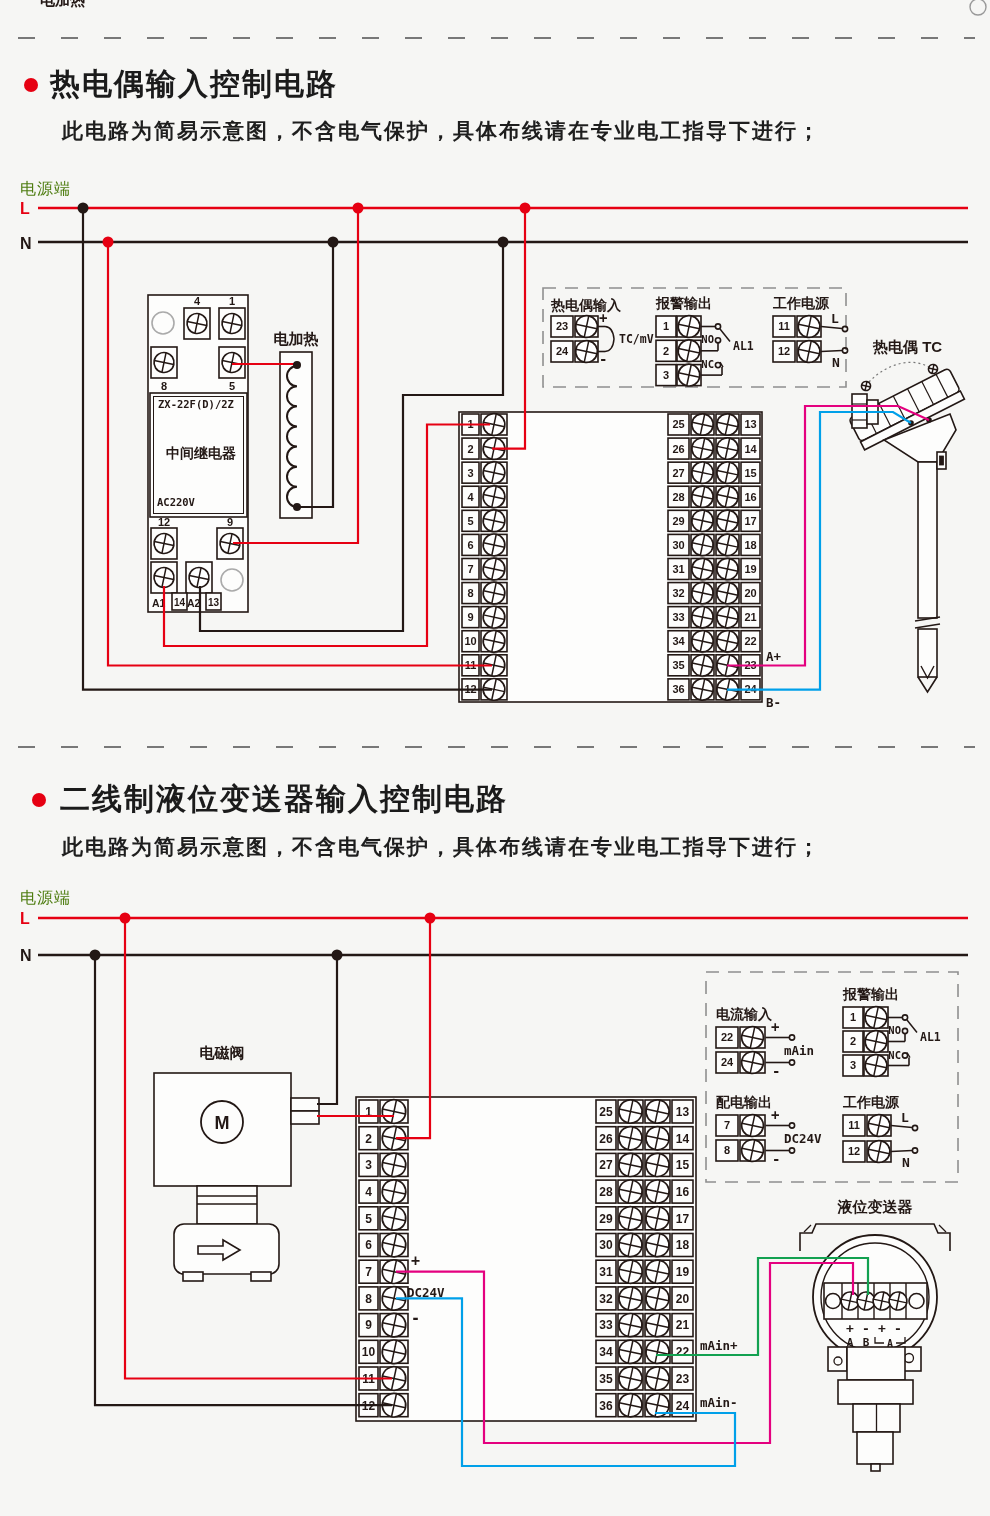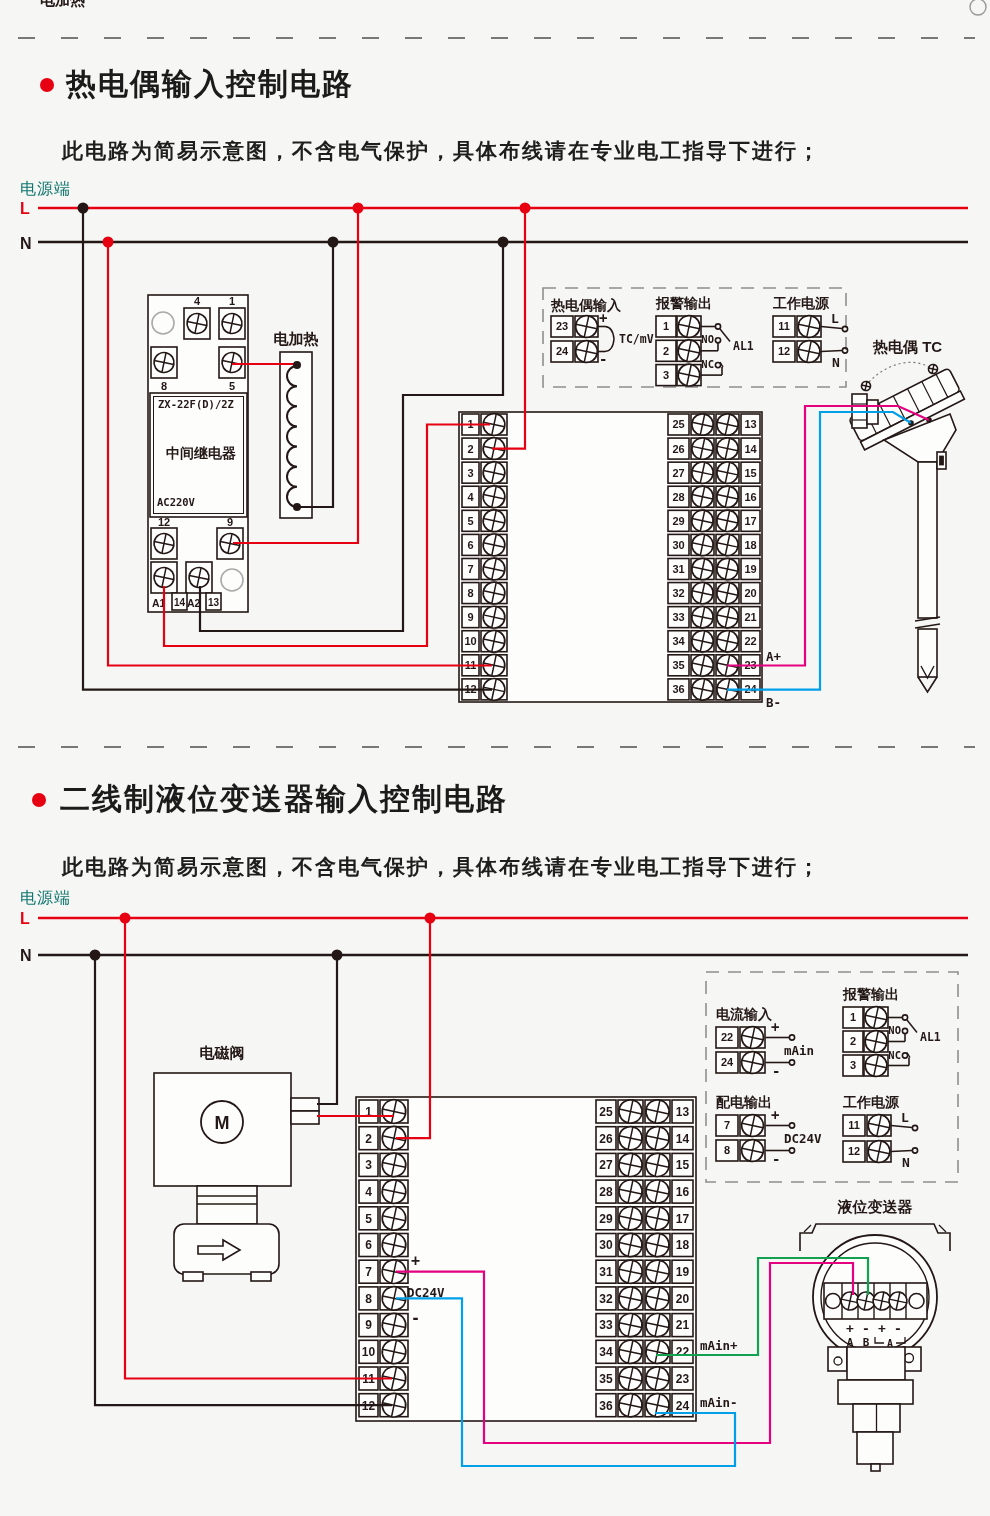--- a/index.html
+++ b/index.html
@@ -3,22 +3,22 @@
 <meta charset="utf-8">
 <style>
   html,body{margin:0;padding:0;background:#e9e9e7;}
   .page{position:relative;width:990px;height:1516px;background:#f6f6f4;overflow:hidden;
         font-family:"Liberation Sans","DejaVu Sans",sans-serif;color:#231815;}
   .page > .txt{position:absolute;white-space:nowrap;}
   .clip-label{left:40px;top:-9px;font-size:15px;font-weight:700;}
   .sec-head{display:flex;align-items:center;gap:14px;}
   .bullet{width:14px;height:14px;border-radius:50%;background:#e60012;flex:0 0 auto;}
   .sec-title{font-size:30px;font-weight:700;letter-spacing:2px;color:#1b1b1b;margin:0;}
-  .sub{font-size:21px;font-weight:700;letter-spacing:2px;color:#1e1e1e;margin-top:20px;}
-  .psrc{font-size:16px;color:#0f766e;letter-spacing:1px;}
+  .sub{font-size:21px;font-weight:700;letter-spacing:2px;color:#1e1e1e;}
+  .psrc{font-size:16px;color:#4d7c0f;letter-spacing:1px;}
   svg{position:absolute;left:0;top:0;}
 </style>
 </head>
 <body>
 
 <div class="page">
   <svg id="diagram" width="990" height="1516" viewBox="0 0 990 1516">
       <g>
         <line x1="18" y1="38" x2="975" y2="38" stroke="#4f4f4f" stroke-width="1.6" stroke-dasharray="17 26"></line>
         <circle cx="978" cy="7" r="8" fill="none" stroke="#999" stroke-width="1.4"></circle>
@@ -1057,21 +1057,21 @@
           <text x="407" y="1297" font-family="'DejaVu Sans Mono',monospace" font-size="12.5" font-weight="700" fill="#231815" text-anchor="start">DC24V</text>
           <text x="411" y="1323" font-family="'DejaVu Sans Mono',monospace" font-size="15" font-weight="700" fill="#231815" text-anchor="start">-</text>
           <text x="700" y="1350" font-family="'DejaVu Sans Mono',monospace" font-size="12.5" font-weight="700" fill="#231815" text-anchor="start">mAin+</text>
           <text x="700" y="1407" font-family="'DejaVu Sans Mono',monospace" font-size="12.5" font-weight="700" fill="#231815" text-anchor="start">mAin-</text>
         </g>
       </g>
     </svg>
 
   <div class="txt clip-label">电加热</div>
 
-  <div class="txt sec-head" style="left:40px;top:64px;gap:12px;">
+  <div class="txt sec-head" style="left:24px;top:64px;gap:12px;">
     <span class="bullet"></span>
     <h2 class="sec-title">热电偶输入控制电路</h2>
   </div>
   <div class="txt sub" style="left:62px;top:117px;">此电路为简易示意图，不含电气保护，具体布线请在专业电工指导下进行；</div>
   <div class="txt psrc" style="left:20px;top:179px;">电源端</div>
 
   <div class="txt sec-head" style="left:32px;top:779px;">
     <span class="bullet"></span>
     <h2 class="sec-title">二线制液位变送器输入控制电路</h2>
   </div>

